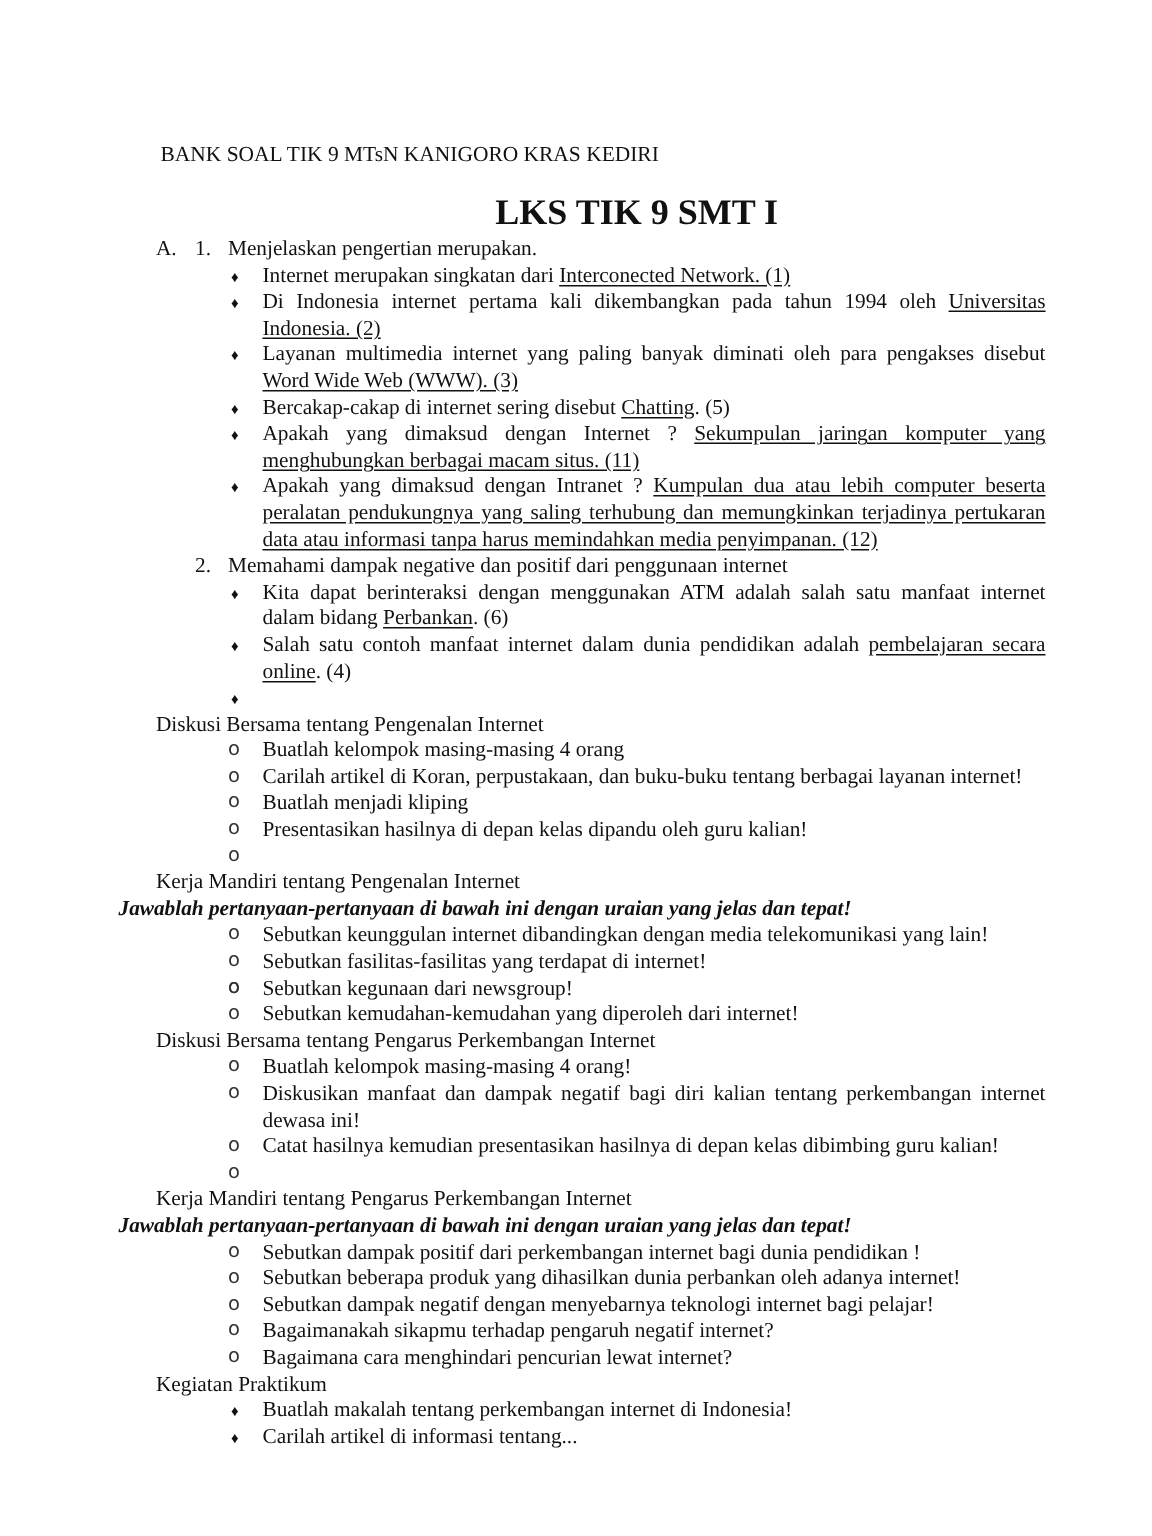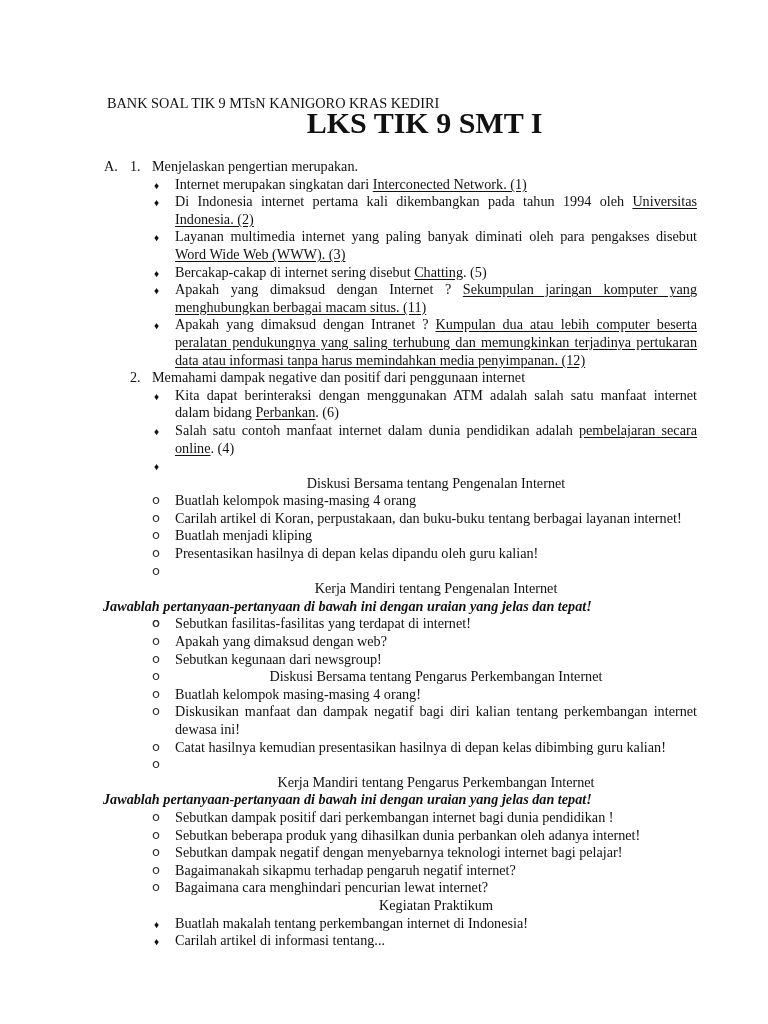--- a/index.html
+++ b/index.html
@@ -1,33 +1,33 @@
 <!DOCTYPE html>
 <html><head>
 <meta charset="utf-8">
 <style>
   html, body { margin:0; padding:0; background:#ffffff; }
   body { width:768px; height:1024px; overflow:hidden; position:relative;
          font-family:"Liberation Serif", "DejaVu Serif", serif; color:#111; }
   .page { position:absolute; left:0; top:0; width:768px; height:1024px; }
   .hdr { position:absolute; left:107px; top:95px; font-size:14.3px; letter-spacing:0; }
-  .title { position:absolute; left:0; width:768px; top:106px; text-align:center;
-           font-size:30px; font-weight:bold; padding-left:81px; box-sizing:border-box; }
+  .title { position:absolute; left:0; width:768px; top:129px; text-align:center;
+           font-size:24px; font-weight:bold; padding-left:81px; box-sizing:border-box; }
   .content { position:absolute; left:0; top:158px; width:768px; font-size:14.2px; line-height:17.6px; }
   .row { position:relative; }
   .secA { padding-left:130px; }
   .secA .mk { position:absolute; left:104px; }
   .num { padding-left:152px; }
   .num .mk { position:absolute; left:130px; }
   .bul { padding-left:175px; width:522px; text-align:justify; text-align-last:left; }
   .bul .mk { position:absolute; left:154px; font-size:10px; top:1px; }
   .circ { padding-left:175px; width:522px; text-align:justify; text-align-last:left; }
   .circ .mk { position:absolute; left:152px; font-size:13px; top:-1px; font-family:"DejaVu Sans", sans-serif; color:#333; }
-  .plain { padding-left:104px;text-align:center; }
-  .ital { padding-left:103px; font-weight:bold; font-style:italic; }
+  .plain { padding-left:104px; }
+  .ital { padding-left:79px; font-weight:bold; font-style:italic; }
   u { text-decoration:underline; text-underline-offset:2px; }
 </style>
 </head>
 <body>
 
 <div class="page">
   <div class="hdr">BANK SOAL TIK 9 MTsN KANIGORO KRAS KEDIRI</div>
   <div class="title">LKS TIK 9 SMT I</div>
 
   <div class="content">
@@ -61,25 +61,25 @@
     <div class="row circ"><span class="mk">o</span><span>Buatlah kelompok masing-masing 4 orang</span></div>
     <div class="row circ"><span class="mk">o</span><span>Carilah artikel di Koran, perpustakaan, dan buku-buku tentang berbagai layanan internet!</span></div>
     <div class="row circ"><span class="mk">o</span><span>Buatlah menjadi kliping</span></div>
     <div class="row circ"><span class="mk">o</span><span>Presentasikan hasilnya di depan kelas dipandu oleh guru kalian!</span></div>
     <div class="row circ" style="height:17.6px;">
         <span class="mk">o</span>
       </div>
 
     <div class="row plain">Kerja Mandiri tentang Pengenalan Internet</div>
     <div class="row ital">Jawablah pertanyaan-pertanyaan di bawah ini dengan uraian yang jelas dan tepat!</div>
+    <div class="row circ"><span class="mk">o</span><span>Sebutkan keunggulan internet dibandingkan dengan media telekomunikasi yang lain!</span></div>
+    <div class="row circ"><span class="mk">o</span><span>Sebutkan fasilitas-fasilitas yang terdapat di internet!</span></div>
     <div class="row circ"><span class="mk">o</span></div>
-    <div class="row circ"><span class="mk">o</span><span>Sebutkan fasilitas-fasilitas yang terdapat di internet!</span></div>
-    <div class="row circ"><span class="mk">o</span><span>Apakah yang dimaksud dengan web?</span></div>
     <div class="row circ"><span class="mk">o</span><span>Sebutkan kegunaan dari newsgroup!</span></div>
-    <div class="row circ"><span class="mk">o</span></div>
+    <div class="row circ"><span class="mk">o</span><span>Sebutkan kemudahan-kemudahan yang diperoleh dari internet!</span></div>
 
     <div class="row plain">Diskusi Bersama tentang Pengarus Perkembangan Internet</div>
     <div class="row circ"><span class="mk">o</span><span>Buatlah kelompok masing-masing 4 orang!</span></div>
     <div class="row circ"><span class="mk">o</span><span>Diskusikan manfaat dan dampak negatif bagi diri kalian tentang perkembangan internet dewasa ini!</span></div>
     <div class="row circ"><span class="mk">o</span><span>Catat hasilnya kemudian presentasikan hasilnya di depan kelas dibimbing guru kalian!</span></div>
     <div class="row circ" style="height:17.6px;">
         <span class="mk">o</span>
       </div>
 
     <div class="row plain">Kerja Mandiri tentang Pengarus Perkembangan Internet</div>

